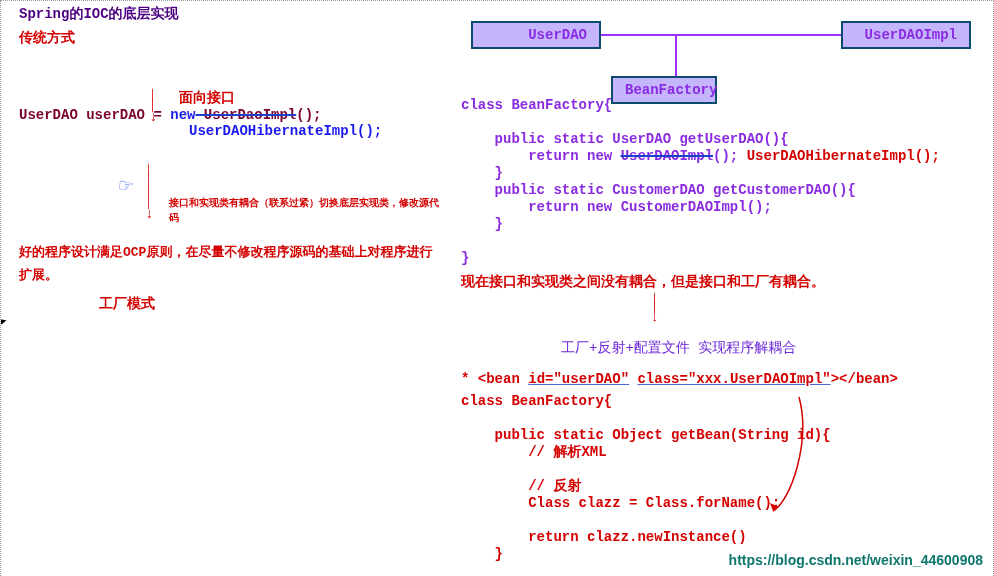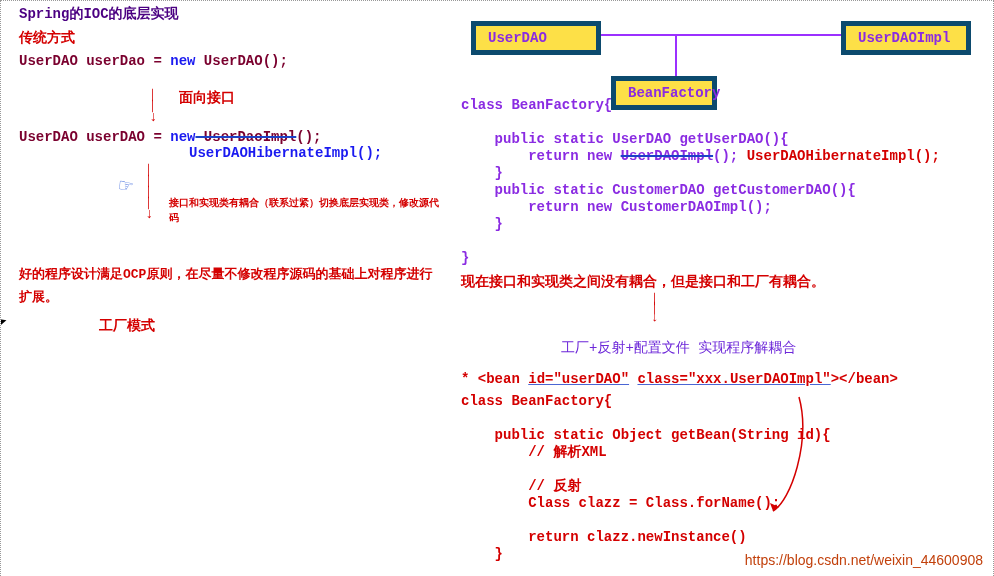--- a/index.html
+++ b/index.html
@@ -19,26 +19,26 @@
   .title { font-weight: bold; color: #4b0082; }
   .left { position: absolute; left: 18px; top: 4px; width: 440px; }
   .right { position: absolute; left: 460px; top: 20px; width: 520px; }
   .red { color: #d40000; font-weight: bold; }
   .rednorm { color: #d40000; }
   .blue { color: #1a1af0; font-weight: bold; }
   .brown { color: #7a002e; font-weight: bold; }
   .code { font-family: "Courier New", monospace; white-space: pre; }
   .strike { text-decoration: line-through; text-decoration-color: #1b42c7; text-decoration-thickness: 2px; }
   .box {
-    border: 5px solid #0c4a6e;
+    border: 2px solid #0c4a6e;
     color: #8a2be2;
     padding: 4px 12px;
-    background: #fde047;
+    background: #c4b5fd;
     font-weight: bold;
-    text-align: left;
+    text-align: right;
     display: inline-block;
   }
   .boxrow { position: relative; height: 36px; margin-bottom: 40px; }
   #b1 { position: absolute; left: 10px; top: 0; width: 130px; }
   #b2 { position: absolute; left: 380px;top: 0;  width: 130px; }
   #b3 { position: absolute; left: 150px; top: 55px; width: 106px; }
   .uml-lines { position: absolute; left: 460px; top: 20px; width: 520px; height: 100px; pointer-events: none; }
   .arrow-down-left1 { position: absolute; left: 130px; top: 85px; color: #d40000; font-size: 11px; line-height: 11px; }
   .arrow-down-left2 { position: absolute; left: 126px; top: 160px; color: #d40000; font-size: 11px; line-height: 11px; }
   .arrow-head { font-size: 14px; }
@@ -47,34 +47,33 @@
   .annotation2 { position: absolute; left: 150px; top: 191px; color: #d40000; font-size: 10px; font-weight: bold; width: 270px; line-height: 15px; }
   .ocp { color: #d40000; font-size: 13px; font-weight: bold; margin-top: 102px; width: 420px; line-height: 23px; }
   .factory-label { color: #d40000; font-weight: bold; margin-left: 80px; margin-top: 8px; }
   .right-code { color: #8a2be2; font-family: "Courier New", monospace; white-space: pre; font-weight: bold; margin-top: 34px; line-height: 17px; }
   .note-red { color: #d40000; font-weight: bold; margin-top: 6px; }
   .arrow-down-right { text-align: left; margin-left: 190px; color: #d40000; font-size: 11px; line-height: 9px; margin-top: 4px; }
   .sol-label { color: #6d28d9; font-weight: normal; margin-left: 100px; margin-top: 16px; }
   .bean-line { color: #d40000; font-weight: bold; margin-top: 14px; font-family: "Courier New", monospace; }
   .uline { text-decoration: underline; text-decoration-color: #4a66d4; }
   .right-code2 { color: #d40000; font-family: "Courier New", monospace; white-space: pre; font-weight: bold; margin-top: 6px; line-height: 17px; }
-  .watermark { position: absolute; right: 10px; bottom: 8px; color: #c2410c; font-family: Arial, sans-serif; font-size: 14px; }
+  .watermark { position: absolute; right: 10px; bottom: 8px; color: #0f766e; font-family: Arial, sans-serif; font-size: 14px; font-weight: bold; }
   .svg-arrow { position: absolute; left: 460px; top: 380px; pointer-events: none; }
   .cursor-icon { position: absolute; left: -4px; top: 310px; font-size: 18px; color: #000; transform: rotate(-15deg); }
 </style>
 </head>
 <body>
 
 <div class="page">
 
   <div class="left">
     <div class="title">Spring的IOC的底层实现</div>
     <div class="red" style="margin-top:6px">传统方式</div>
 
-    <div style="margin-top:6px" class="code"><span class="brown">UserDAO userDao = </span><span class="blue">new</span><span class="brown"> UserDAO();</span></div>
 
     <div class="arrow-down-left1">│<br>│<br><span class="arrow-head">↓</span></div>
     <div class="annotation1">面向接口</div>
 
     <div style="margin-top:60px" class="code"><span class="brown">UserDAO userDAO = </span><span class="blue">new</span><span class="brown strike"> UserDaoImpl</span><span class="brown">();</span></div>
     <div class="code blue" style="margin-left:170px">UserDAOHibernateImpl();</div>
 
     <div class="pointer-icon">☞</div>
     <div class="arrow-down-left2">│<br>│<br>│<br>│<br><span class="arrow-head">↓</span></div>
     <div class="annotation2">接口和实现类有耦合（联系过紧）切换底层实现类，修改源代码</div>

